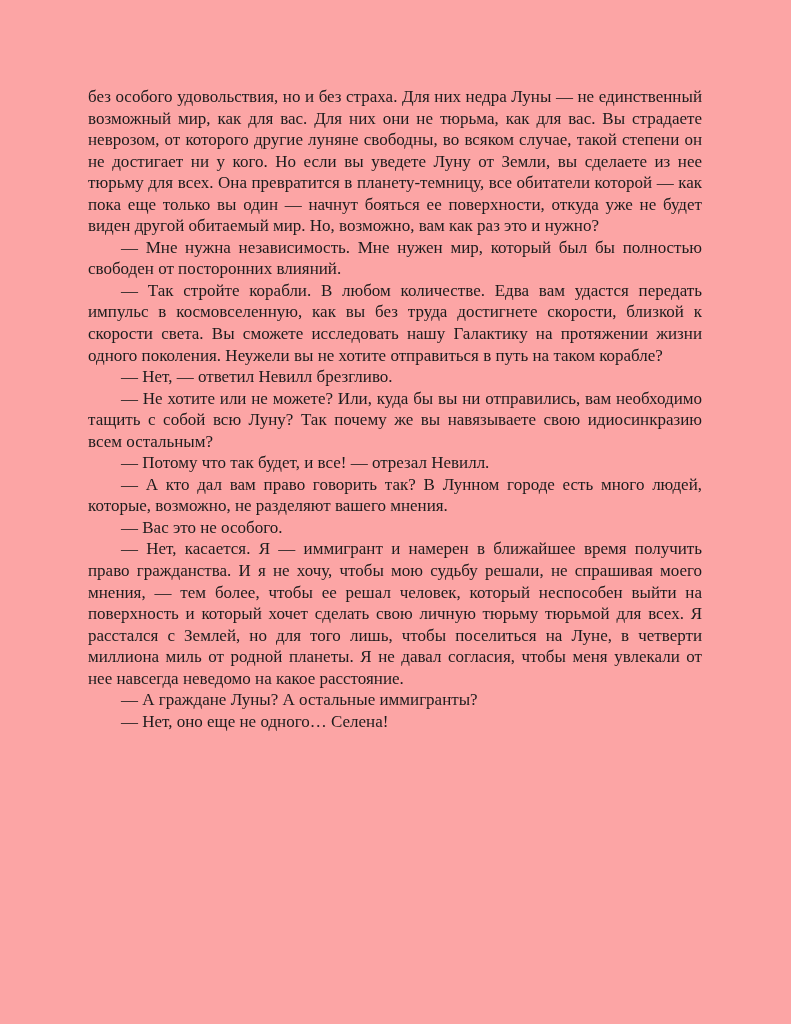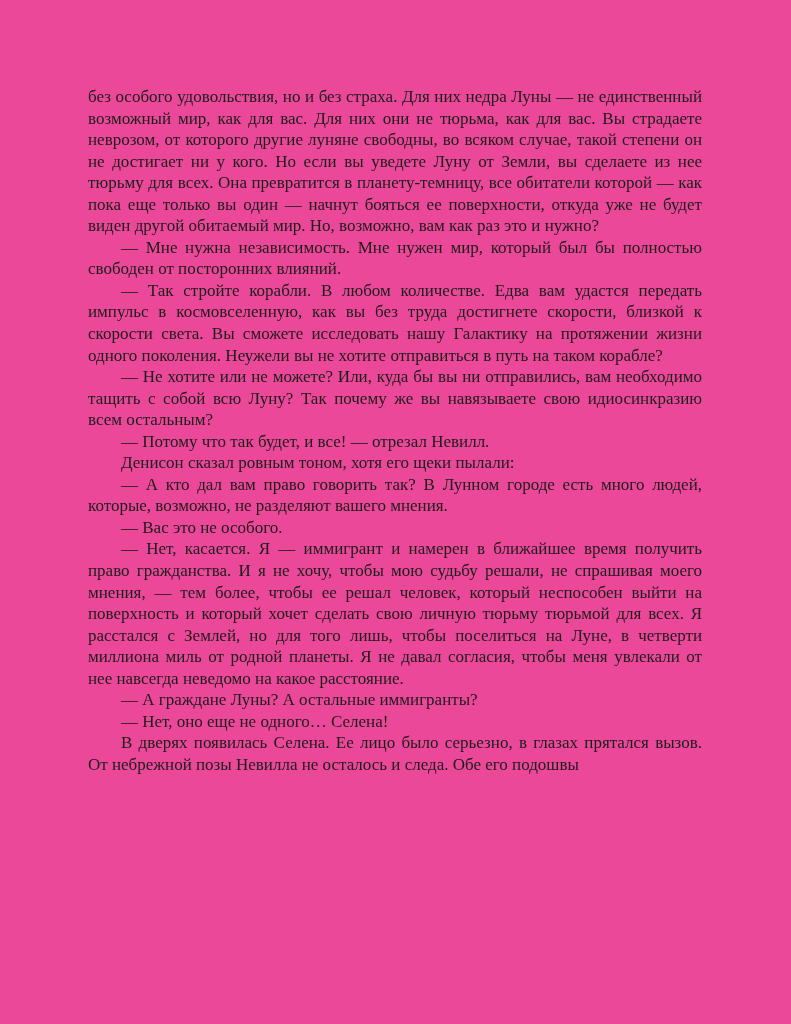--- a/index.html
+++ b/index.html
@@ -4,21 +4,21 @@
 <style>
   html, body {
     margin: 0;
     padding: 0;
     background: #ffffff;
   }
   .book-page {
     position: relative;
     width: 791px;
     height: 1024px;
-    background: #ec4899;
+    background: #fca5a5;
     overflow: hidden;
   }
   .text-block {
     position: absolute;
     left: 88px;
     top: 86px;
     width: 614px;
     font-family: "Liberation Serif", "DejaVu Serif", serif;
     font-size: 17px;
     line-height: 21.55px;
@@ -35,23 +35,22 @@
   }
 </style>
 </head>
 <body>
 
 <div class="book-page">
   <div class="text-block" style="color: rgb(28, 28, 28);">
       <p>без особого удовольствия, но и без страха. Для них недра Луны — не единственный возможный мир, как для вас. Для них они не тюрьма, как для вас. Вы страдаете неврозом, от которого другие луняне свободны, во всяком случае, такой степени он не достигает ни у кого. Но если вы уведете Луну от Земли, вы сделаете из нее тюрьму для всех. Она превратится в планету-темницу, все обитатели которой — как пока еще только вы один — начнут бояться ее поверхности, откуда уже не будет виден другой обитаемый мир. Но, возможно, вам как раз это и нужно?</p>
       <p class="indent">— Мне нужна независимость. Мне нужен мир, который был бы полностью свободен от посторонних влияний.</p>
       <p class="indent">— Так стройте корабли. В любом количестве. Едва вам удастся передать импульс в космовселенную, как вы без труда достигнете скорости, близкой к скорости света. Вы сможете исследовать нашу Галактику на протяжении жизни одного поколения. Неужели вы не хотите отправиться в путь на таком корабле?</p>
+      <p class="indent">— Нет, — ответил Невилл брезгливо.</p>
       <p class="indent">— Не хотите или не можете? Или, куда бы вы ни отправились, вам необходимо тащить с собой всю Луну? Так почему же вы навязываете свою идиосинкразию всем остальным?</p>
       <p class="indent">— Потому что так будет, и все! — отрезал Невилл.</p>
-      <p class="indent">Денисон сказал ровным тоном, хотя его щеки пылали:</p>
       <p class="indent">— А кто дал вам право говорить так? В Лунном городе есть много людей, которые, возможно, не разделяют вашего мнения.</p>
       <p class="indent">— Вас это не особого.</p>
       <p class="indent">— Нет, касается. Я — иммигрант и намерен в ближайшее время получить право гражданства. И я не хочу, чтобы мою судьбу решали, не спрашивая моего мнения, — тем более, чтобы ее решал человек, который неспособен выйти на поверхность и который хочет сделать свою личную тюрьму тюрьмой для всех. Я расстался с Землей, но для того лишь, чтобы поселиться на Луне, в четверти миллиона миль от родной планеты. Я не давал согласия, чтобы меня увлекали от нее навсегда неведомо на какое расстояние.</p>
       <p class="indent">— А граждане Луны? А остальные иммигранты?</p>
       <p class="indent">— Нет, оно еще не одного… Селена!</p>
-      <p class="indent">В дверях появилась Селена. Ее лицо было серьезно, в глазах прятался вызов. От небрежной позы Невилла не осталось и следа. Обе его подошвы</p>
     </div>
 </div>
 
 </body></html>

